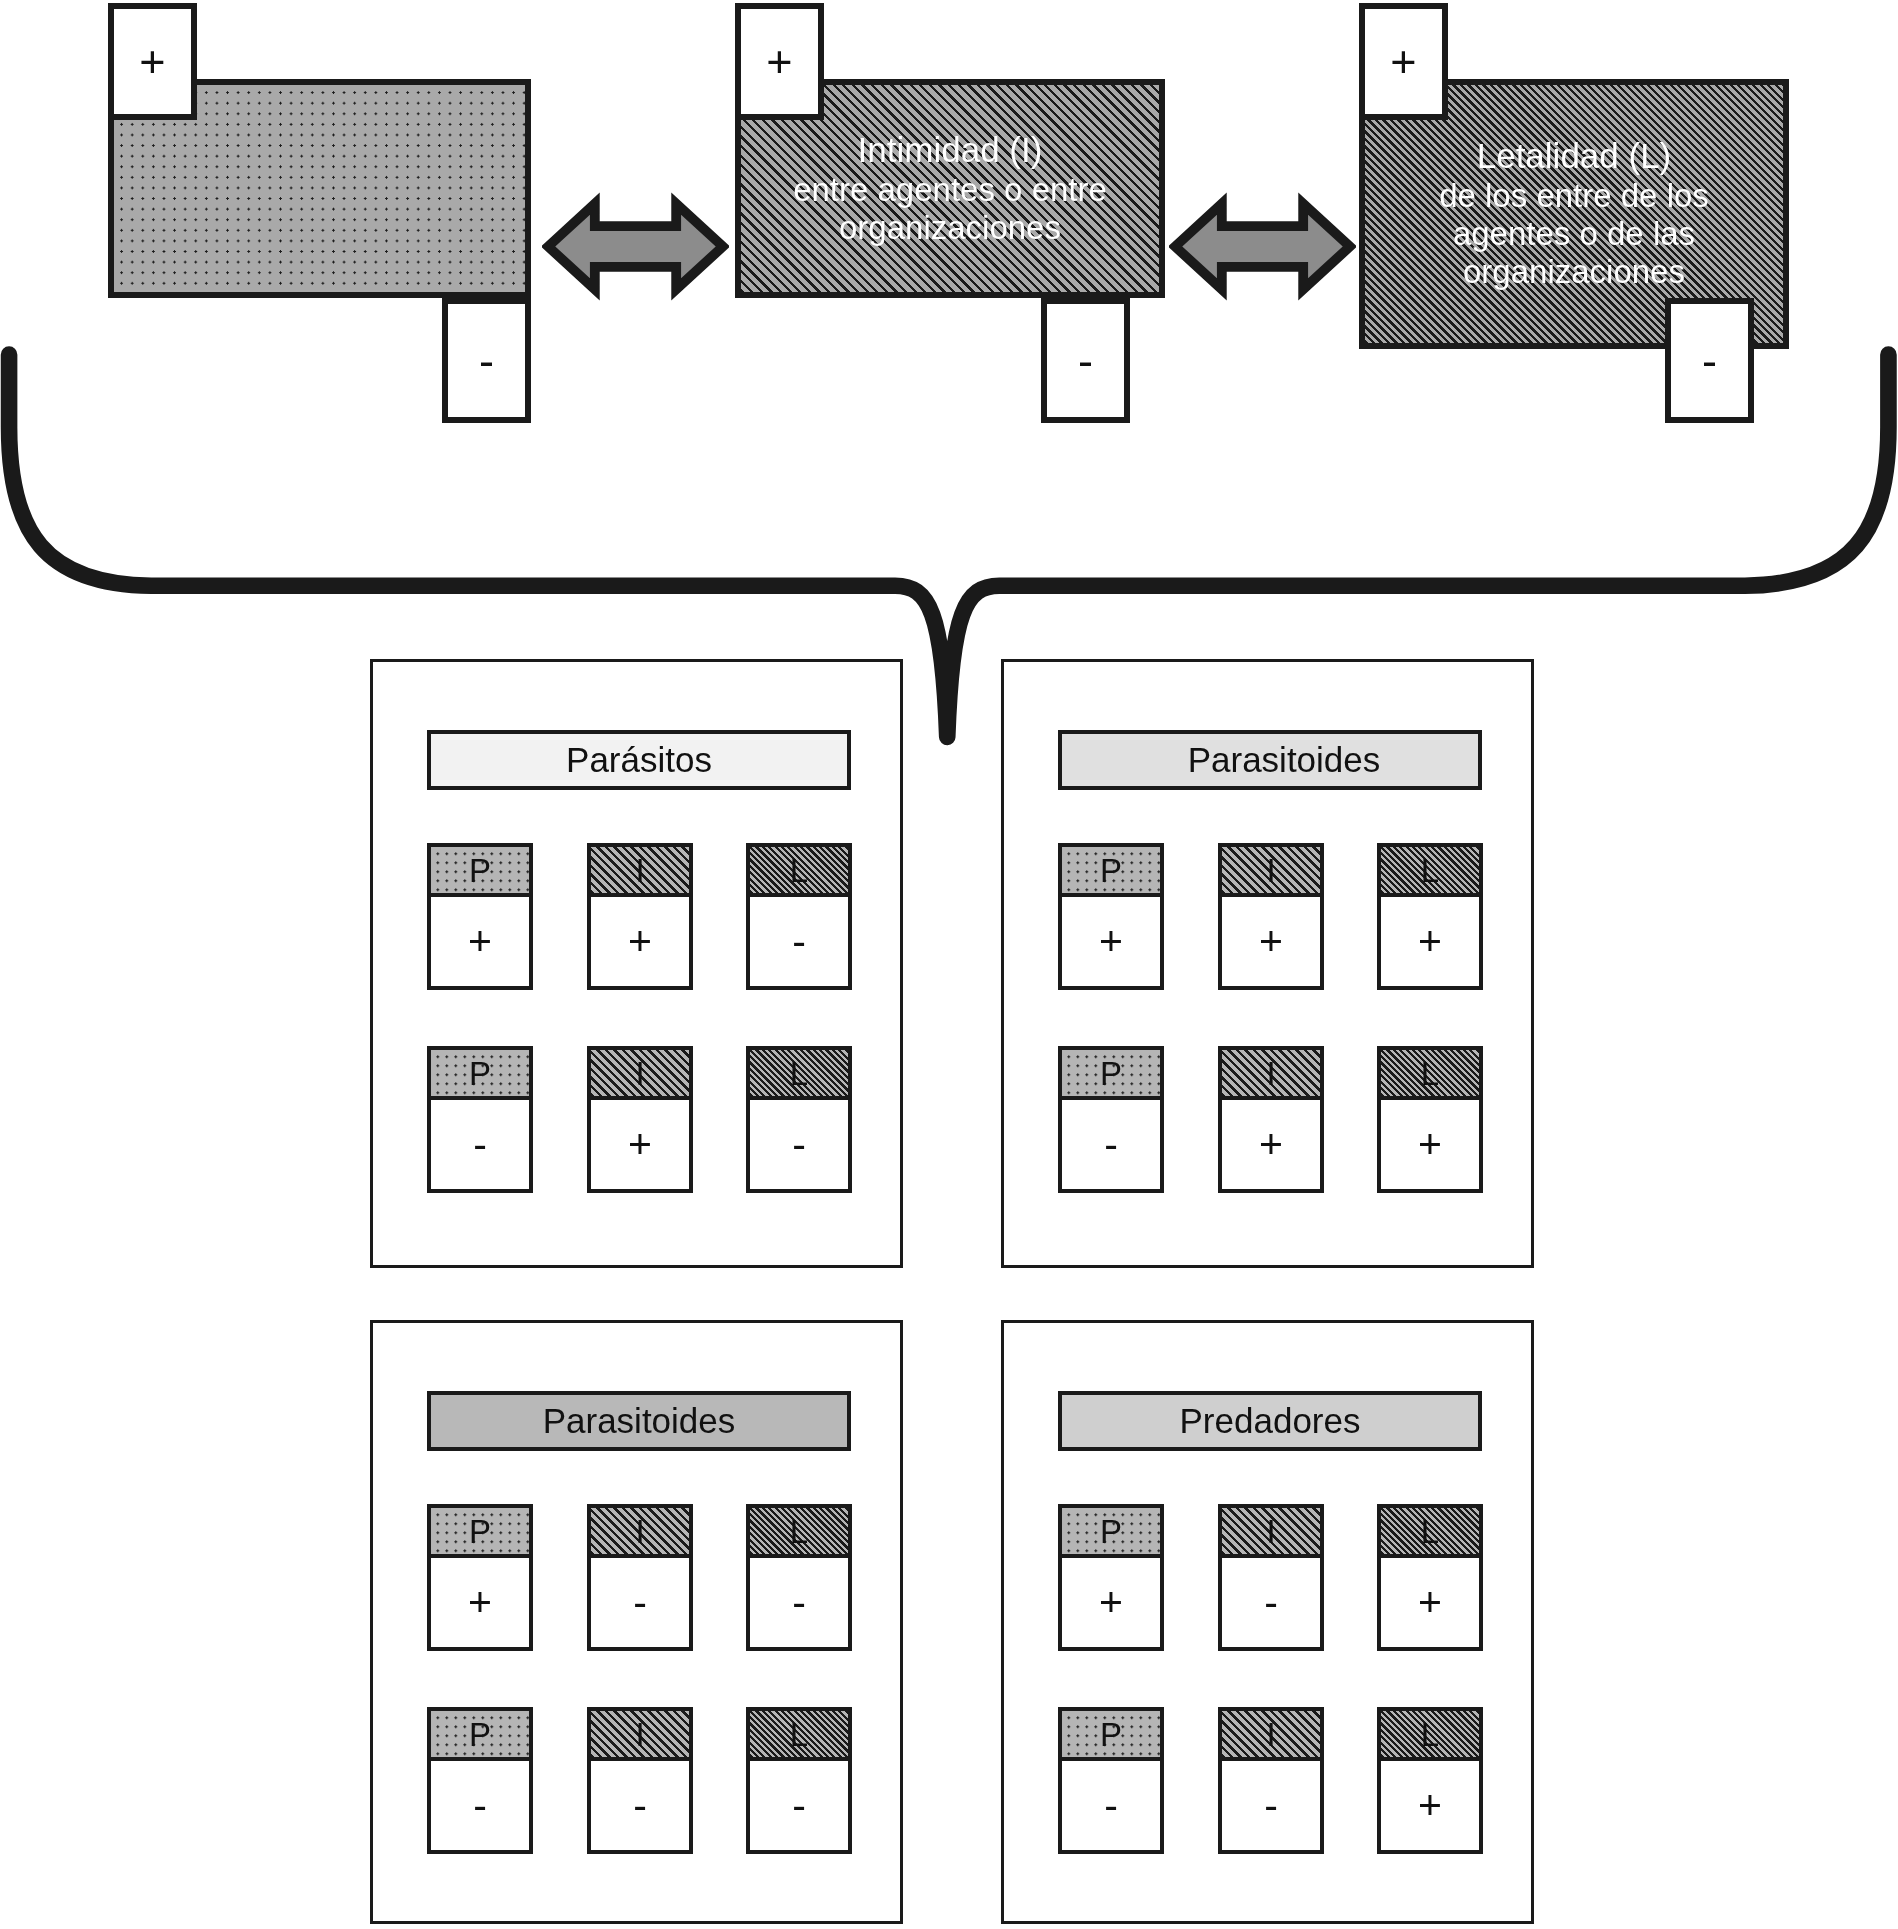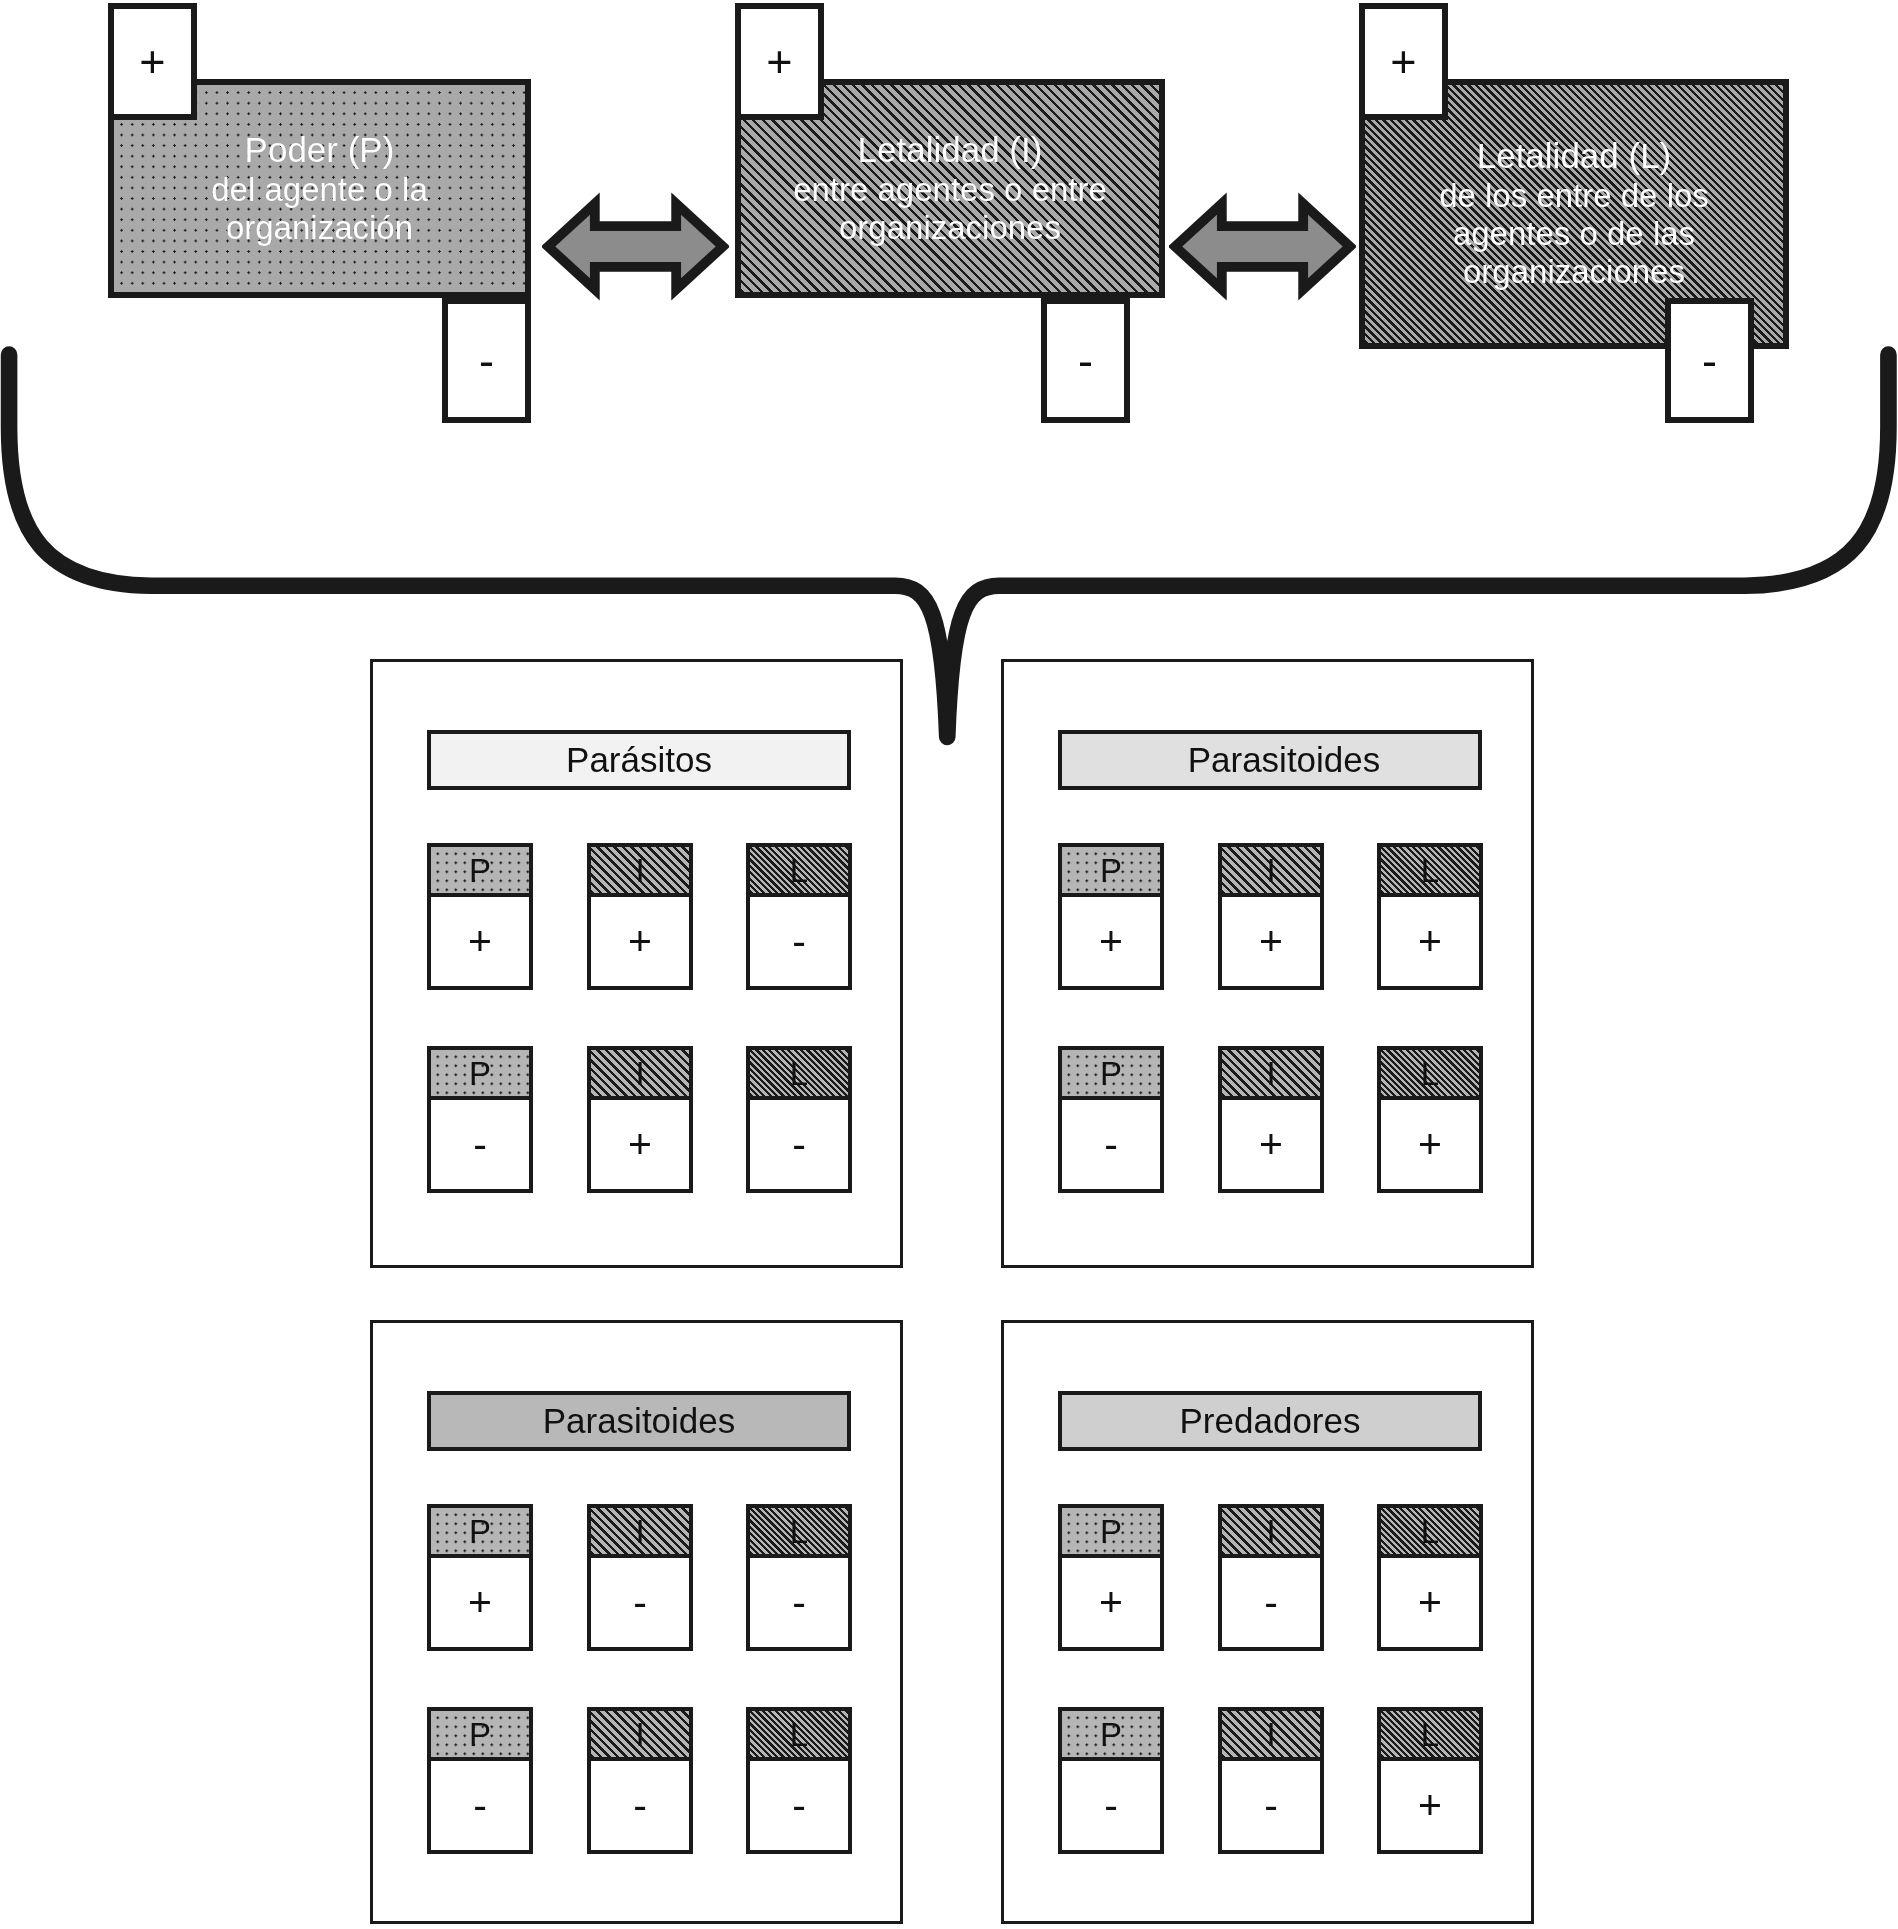--- a/index.html
+++ b/index.html
@@ -107,39 +107,34 @@
 <body>
 
 <div id="stage">
 
   <div class="concept" id="c-poder" style="left:108px;top:3px;width:423px;height:317px;">
     <div class="plusbox">
       <span>+</span>
     </div>
     <div class="main" style="width:423px;height:219px;">
       <div class="fill pat-dot"></div>
-      <div class="lbl">
-        <span class="t1">Poder (P)</span>
-        <span class="t2">del agente o la</span>
-        <span class="t2">organización</span>
-      </div>
     </div>
     <div class="minusbox" style="left:334px;top:295px;">
       <span>-</span>
     </div>
   </div>
 
   <div class="concept" id="c-intimidad" style="left:735px;top:3px;width:430px;height:317px;">
     <div class="plusbox">
       <span>+</span>
     </div>
     <div class="main" style="width:430px;height:219px;">
       <div class="fill pat-diag"></div>
       <div class="lbl">
-        <span class="t1">Letalidad (I)</span>
+        <span class="t1">Intimidad (I)</span>
         <span class="t2">entre agentes o entre</span>
         <span class="t2">organizaciones</span>
       </div>
     </div>
     <div class="minusbox" style="left:306px;top:295px;">
       <span>-</span>
     </div>
   </div>
 
   <div class="concept" id="c-letalidad" style="left:1359px;top:3px;width:430px;height:317px;">

